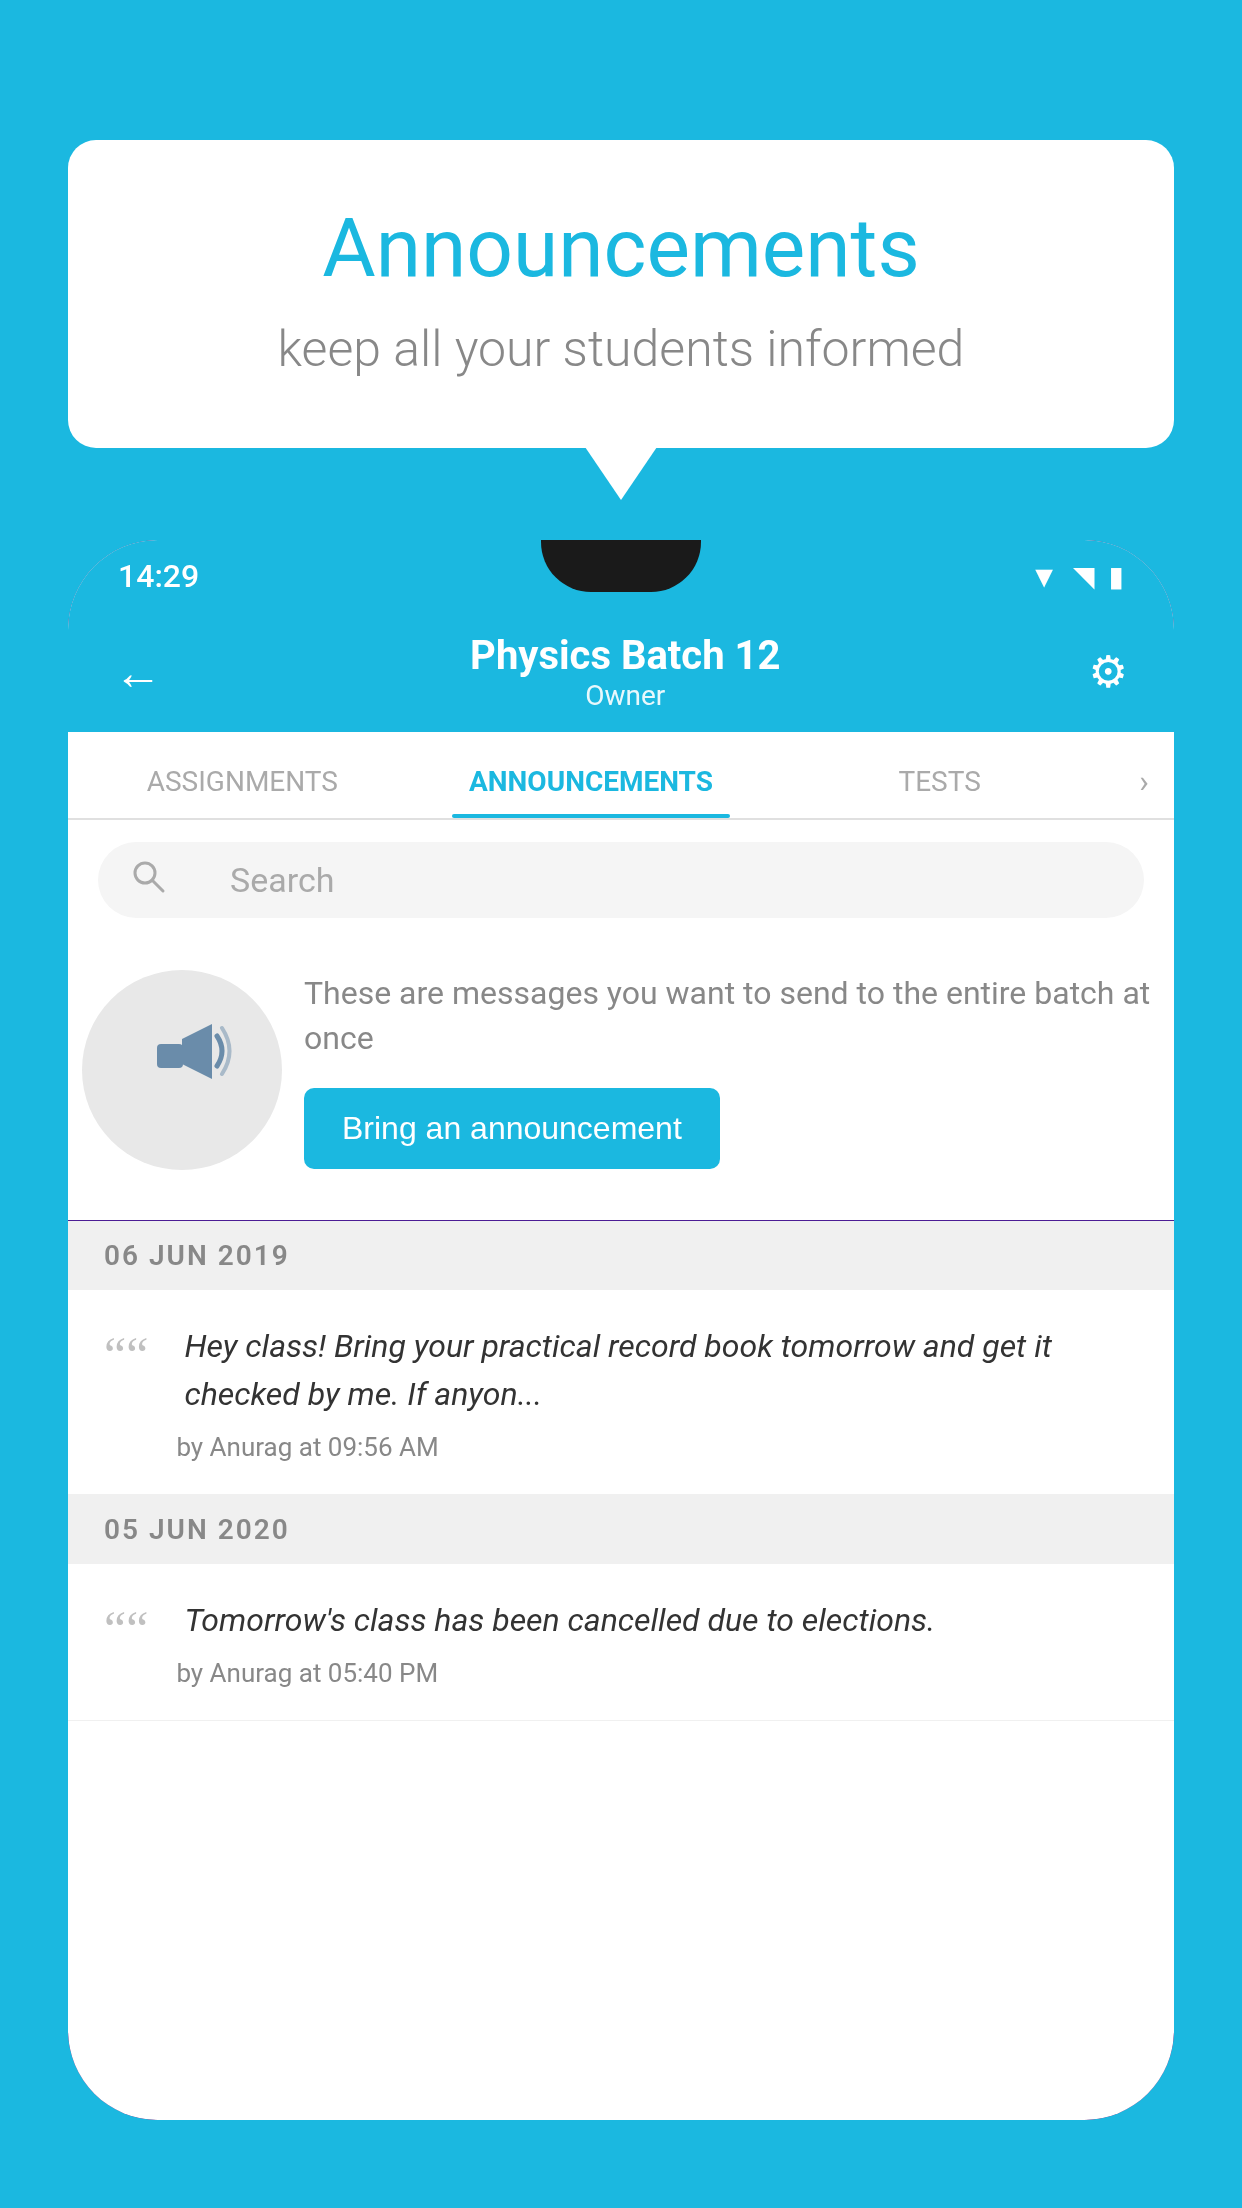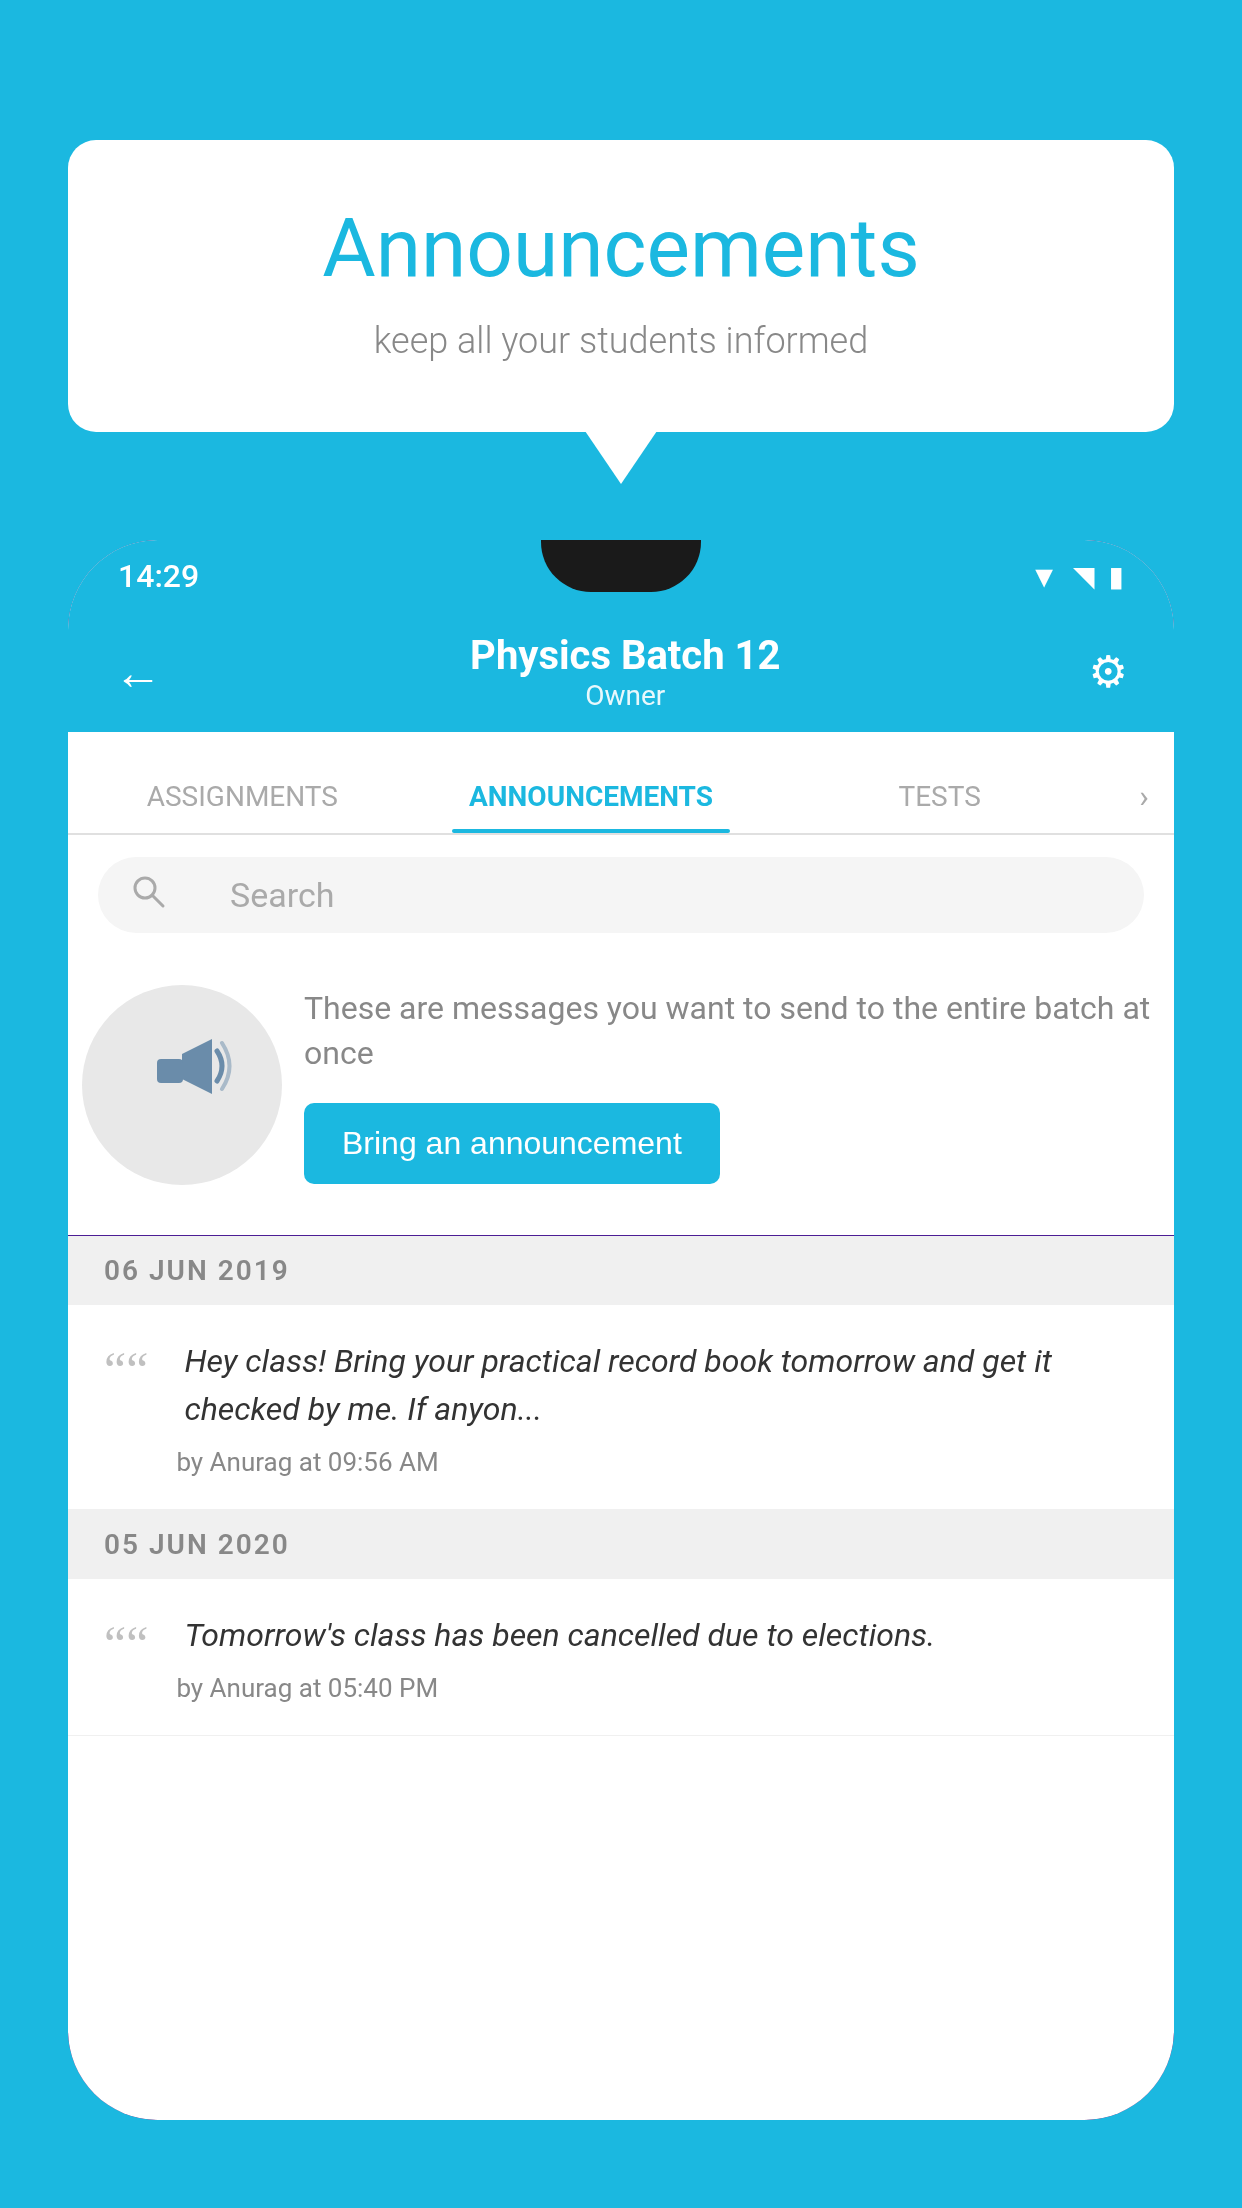--- a/index.html
+++ b/index.html
@@ -47,21 +47,21 @@
     }
 
     .speech-bubble-title {
       font-size: 82px;
       font-weight: 400;
       color: #1bb8e0;
       margin-bottom: 24px;
     }
 
     .speech-bubble-subtitle {
-      font-size: 36px;
+      font-size: 50px;
       color: #888888;
       font-weight: 300;
       margin-top: 16px;
     }
 
     
     .phone-wrapper {
       position: absolute;
       top: 540px;
       left: 68px;
@@ -180,21 +180,21 @@
       color: white;
       font-size: 44px;
       cursor: pointer;
       padding: 10px;
     }
 
     
     .tabs {
       background: #ffffff;
       display: flex;
-      height: 103px;
+      height: 88px;
       border-bottom: 2px solid #e0e0e0;
       align-items: flex-end;
     }
 
     .tab {
       flex: 1;
       text-align: center;
       padding-bottom: 20px;
       font-size: 28px;
       font-weight: 400;

